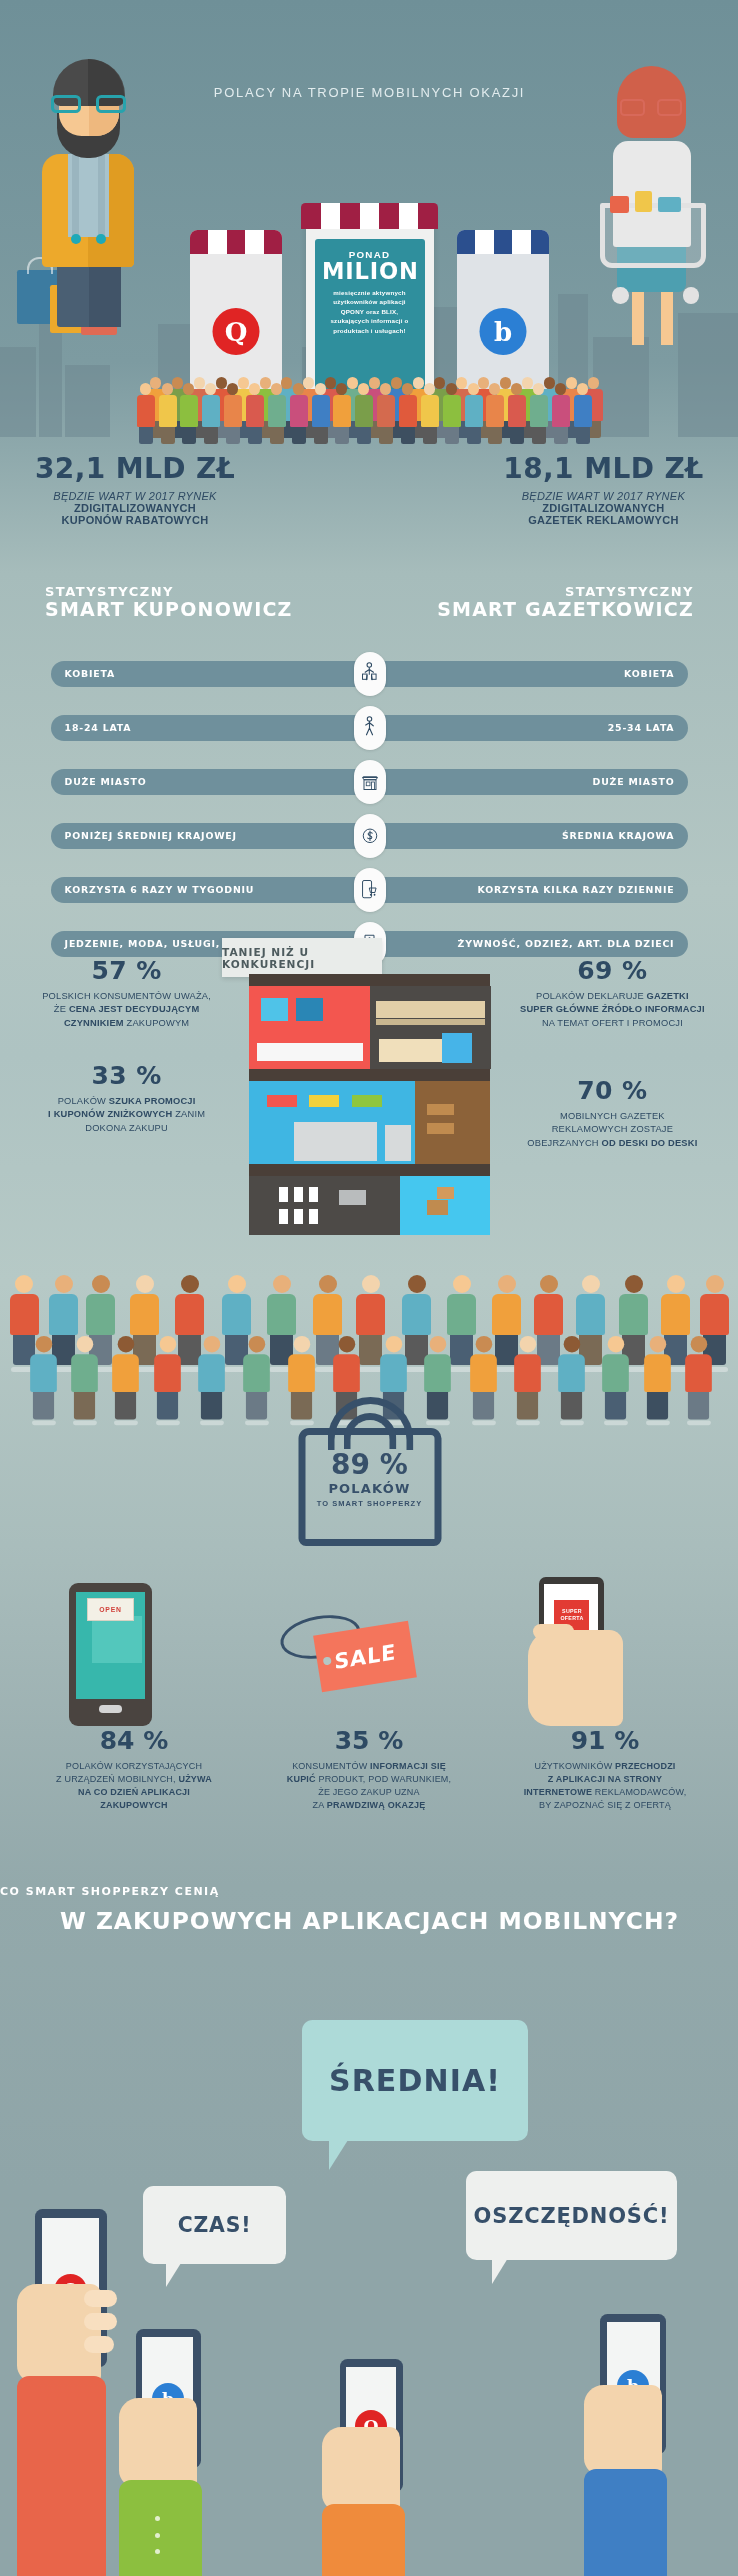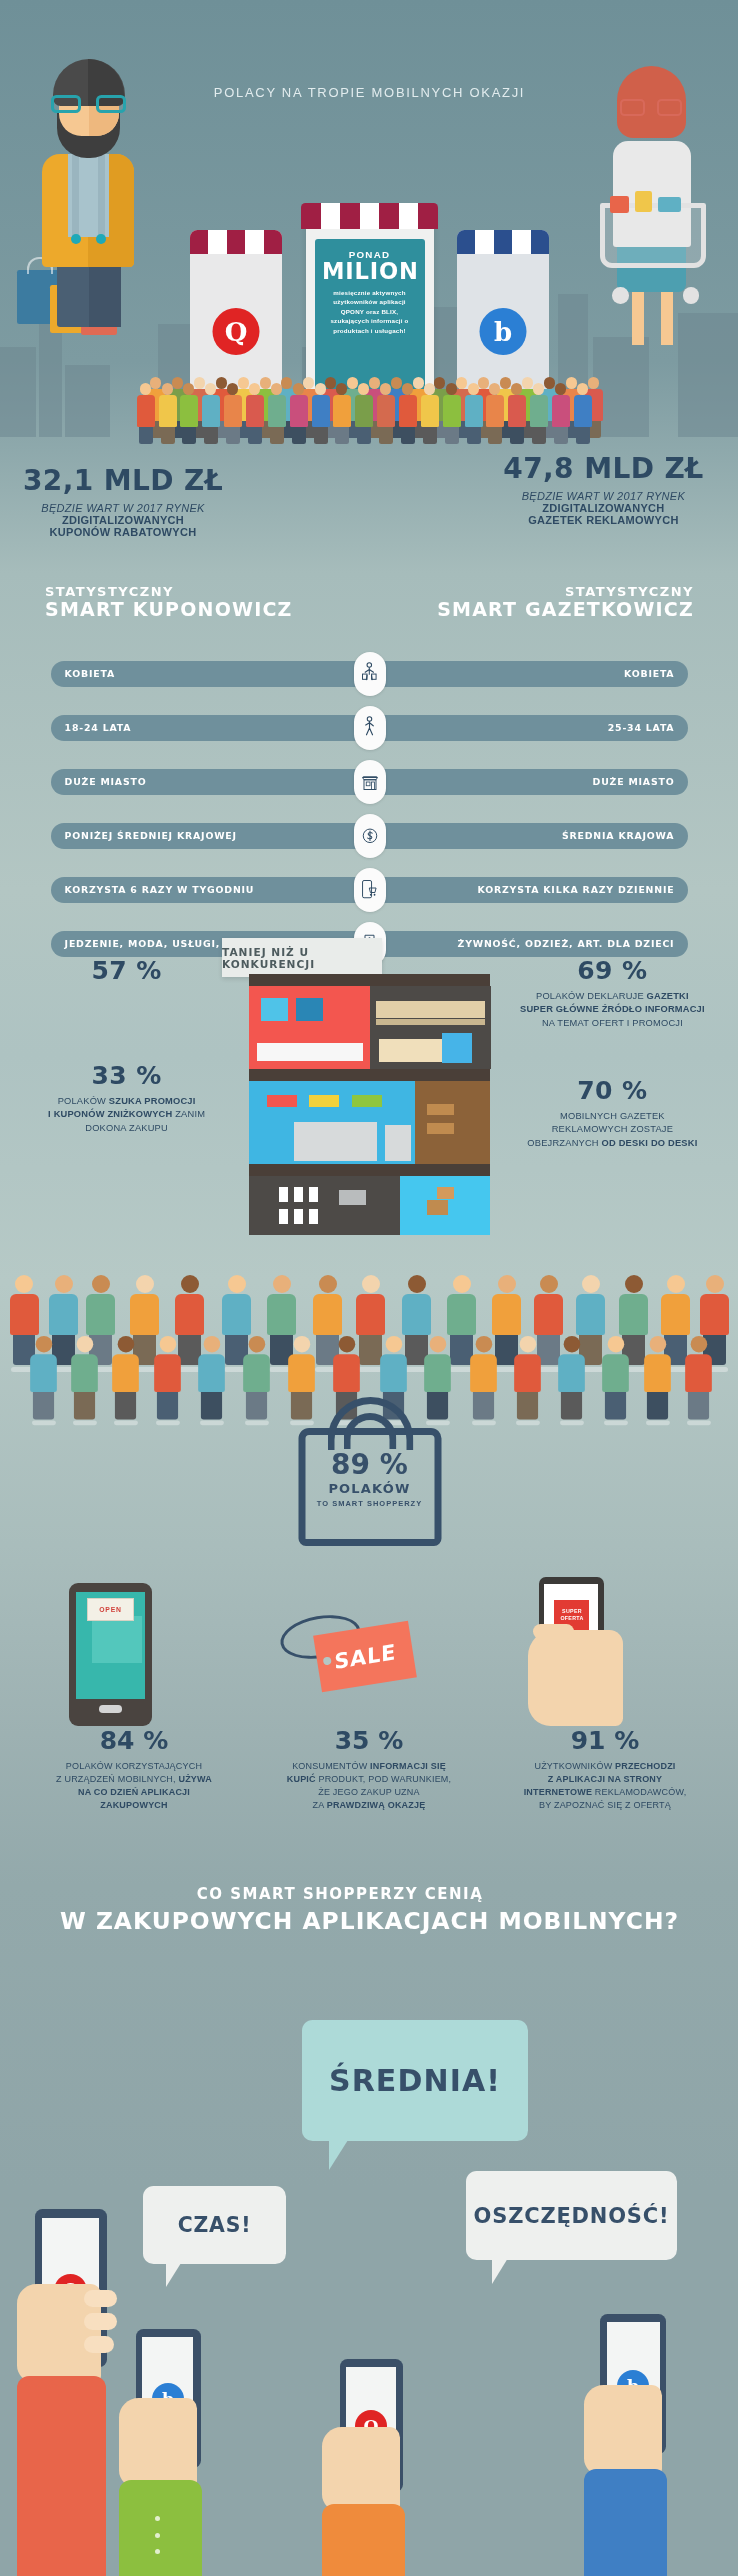--- a/index.html
+++ b/index.html
@@ -91,21 +91,21 @@
   
   .crowd { position:absolute; left:0; top:354px; width:739px; height:90px; }
   .pp { position:absolute; bottom:0; width:19.6px; }
   .pp i { display:block; margin:0 auto; width:11.3px; height:11.3px; border-radius:50%; background:#f6c892;}
   .pp b { display:block; margin:0.8px auto 0; width:18px; height:32px; border-radius:3.8px 3.8px 1.5px 1.5px;}
   .pp u { display:block; margin:0 auto; width:13.6px; height:16.6px; background:#4a5f73; border-radius:0 0 2.3px 2.3px;}
 
   
   .bignum-row { position:absolute; top:452px; left:0; width:739px; height:121px; }
   .bignum { position:absolute; width:226px; text-align:center; color:#2e4a63;}
-  .bignum.l { left:10px;margin-top:12px; }
+  .bignum.l { left:22px; }
   .bignum.r { right:22.6px; }
   .bignum .v { font-family:"DejaVu Sans", sans-serif; font-weight:700; font-size:28px; letter-spacing:0.4px; }
   .bignum .d1 { margin-top:4.5px; font-size:11px; letter-spacing:0.3px; font-weight:400;font-style:italic;}
   .bignum .d2 { font-size:11px; font-weight:700; letter-spacing:0.3px; }
 
   
   .cmp { position:absolute; top:584px; left:0; width:739px; }
   .cmp-heads { position:relative; height:60px; }
   .cmp-head { position:absolute; color:#fff; }
   .cmp-head.l { left:45px; text-align:left;}
@@ -176,21 +176,21 @@
 
   .hand-phone { position:absolute; right:113px; top:39px; width:98px; height:151px;}
   .hp-phone { position:absolute; left:10.6px; top:0; width:65px; height:113px; background:#3c3a38; border-radius:6.8px;}
   .hp-scr { position:absolute; left:5.3px; top:6.8px; width:54px; height:89px; background:#fff;}
   .hp-badge { position:absolute; left:10.6px; top:16.6px; width:35px; height:30px; background:#e23b33; display:flex; flex-direction:column; align-items:center; justify-content:center; color:#fff; font-size:5.3px; font-weight:700; line-height:1.35; letter-spacing:0.3px;}
   .hp-hand { position:absolute; left:0; top:53px; width:95px; height:96px; background:#f3d4ad; border-radius:26px 13.6px 7.5px 22.6px;}
   .hp-finger { position:absolute; background:#f8dfc0; border-radius:9px;}
 
   
   .bottom { position:absolute; top:1877px; left:0; width:739px; height:699px;}
-  .bq1 { position:absolute; top:7.5px; width:680px; text-align:center; color:#fff; font-family:"DejaVu Sans", sans-serif; font-weight:700; font-size:15px; letter-spacing:1.5px;}
+  .bq1 { position:absolute; top:7.5px; width:680px; color:#fff; font-family:"DejaVu Sans", sans-serif; font-weight:700; font-size:11px; letter-spacing:1.5px;}
   .bq2 { position:absolute; top:30px; width:739px; text-align:center; color:#fff; font-family:"DejaVu Sans", sans-serif; font-weight:700; font-size:23.4px; letter-spacing:1px;}
   .bubble { position:absolute; border-radius:10.6px; display:flex; align-items:center; justify-content:center; font-family:"DejaVu Sans", sans-serif; font-weight:700; color:#37506a;}
   .bubble:after { content:""; position:absolute; width:0; height:0; }
   .bub-wygode { left:302px; top:143px; width:226px; height:121px; background:#addad8; font-size:30px; letter-spacing:1.1px;}
   .bub-wygode:after { left:27px; bottom:-29px; border-left:19.6px solid #addad8; border-bottom:30px solid transparent;}
   .bub-oszcz { right:62px; top:294px; width:211px; height:89px; background:#eef0ee; font-size:21px; letter-spacing:0.8px;}
   .bub-oszcz:after { left:26px; bottom:-24px; border-left:16.6px solid #eef0ee; border-bottom:26px solid transparent;}
   .bub-czas { left:143px; top:309px; width:143px; height:78px; background:#eef0ee; font-size:20.4px; letter-spacing:0.8px;}
   .bub-czas:after { left:22.6px; bottom:-22.6px; border-left:15px solid #eef0ee; border-bottom:24px solid transparent;}
 
@@ -532,21 +532,21 @@
   </div>
 
   <div class="bignum-row">
     <div class="bignum l">
       <div class="v">32,1 MLD ZŁ</div>
       <div class="d1">BĘDZIE WART W 2017 RYNEK</div>
       <div class="d2">ZDIGITALIZOWANYCH</div>
       <div class="d2">KUPONÓW RABATOWYCH</div>
     </div>
     <div class="bignum r">
-      <div class="v">47,8 MLD ZŁ</div>
+      <div class="v">18,1 MLD ZŁ</div>
       <div class="d1">BĘDZIE WART W 2017 RYNEK</div>
       <div class="d2">ZDIGITALIZOWANYCH</div>
       <div class="d2">GAZETEK REKLAMOWYCH</div>
     </div>
   </div>
 
   <div class="cmp">
     <div class="cmp-heads">
       <div class="cmp-head l">
         <div class="ch-1">STATYSTYCZNY</div>
@@ -684,20 +684,25 @@
       <div class="shelf" style="left:30px;top:235px;width:9px;height:15px;background:#fff"></div>
       <div class="shelf" style="left:45px;top:235px;width:9px;height:15px;background:#fff"></div>
       <div class="shelf" style="left:60px;top:235px;width:9px;height:15px;background:#fff"></div>
       <div class="shelf" style="left:90px;top:216px;width:27px;height:15px;background:#b9bcbd"></div>
       <div class="shelf" style="left:178px;top:226px;width:21px;height:15px;background:#c08b4f"></div>
       <div class="shelf" style="left:188px;top:213px;width:16.6px;height:12px;background:#d49a5c"></div>
     </div>
 
     <div class="pct pct-57">
       <div class="v">57 %</div>
+      <div class="t">
+        <span>POLSKICH KONSUMENTÓW UWAŻA,</span><br>
+        <span>ŻE </span><b>CENA JEST DECYDUJĄCYM</b><br>
+        <b>CZYNNIKIEM</b><span> ZAKUPOWYM</span>
+      </div>
     </div>
 
     <div class="pct pct-33">
       <div class="v">33 %</div>
       <div class="t">
         <span>POLAKÓW </span><b>SZUKA PROMOCJI</b><br>
         <b>I KUPONÓW ZNIŻKOWYCH</b><span> ZANIM</span><br>
         <span>DOKONA ZAKUPU</span>
       </div>
     </div>

